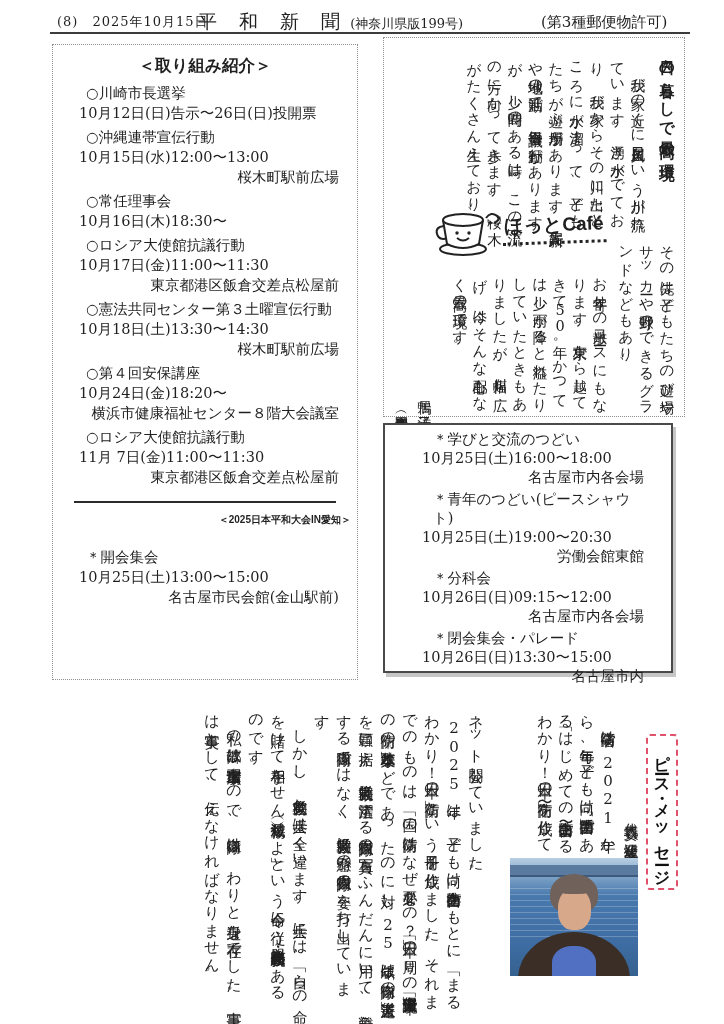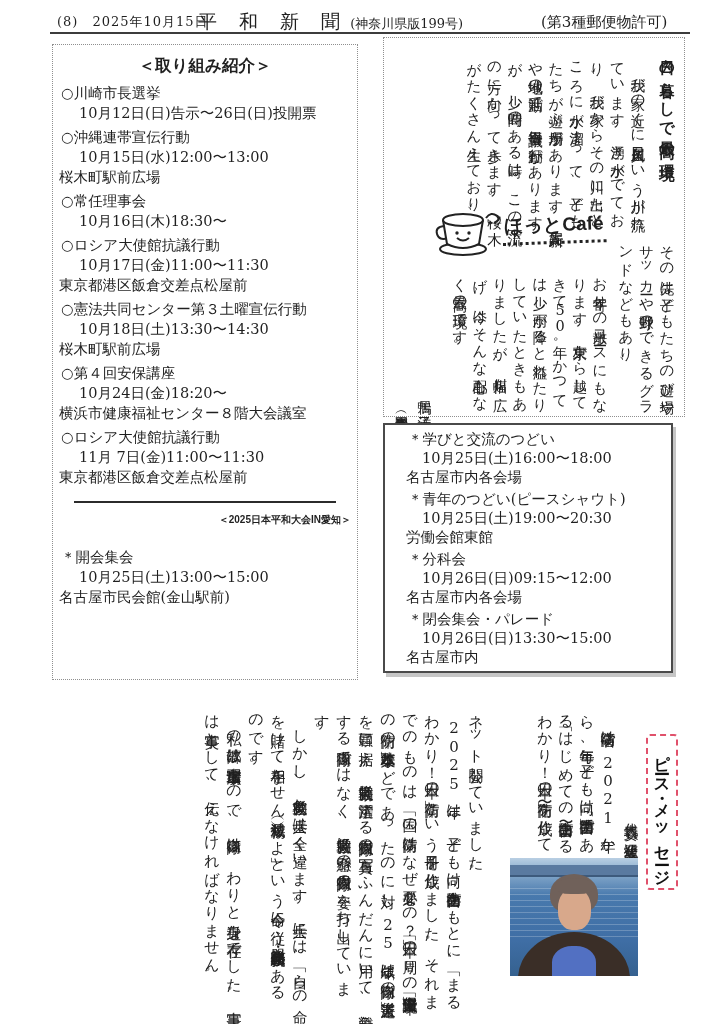--- a/index.html
+++ b/index.html
@@ -19,23 +19,23 @@
   .box-dotted{position:absolute;border:1px dotted #8f8f8f;background:#fff;box-sizing:border-box;}
   #activity-box{left:52px;top:44px;width:306px;height:636px;padding:6px 6px;}
   #essay-box{left:383px;top:37px;width:302px;height:380px;}
 
   
   .box-title{font-family:"Liberation Sans","DejaVu Sans",sans-serif;font-weight:bold;
              font-size:16.5px;text-align:center;margin:4px 0 6px 0;}
   .sub-title{font-family:"Liberation Sans","DejaVu Sans",sans-serif;font-weight:bold;
              font-size:10px;text-align:right;padding-left:18px;margin:2px 0 20px 0;}
   .ev{margin-bottom:4px;font-size:14.5px;line-height:20px;}
-  .ev .nm{padding-left:2px;}
+  .ev .nm{padding-left:2px;margin-left:25px;}
   .ev .dt{padding-left:20px;}
-  .ev .pl{text-align:left;padding-right:12px;}
+  .ev .pl{text-align:right;padding-right:12px;}
   .divider{border-top:2px solid #2b2b2b;width:262px;margin:14px auto 10px auto;}
 
   
   .vtext{writing-mode:vertical-rl;text-orientation:upright;line-height:21px;
          font-size:14.5px;letter-spacing:0.4px;position:absolute;}
 
   
   .essay-title{right:5px;top:10px;height:220px;font-family:"Liberation Sans","DejaVu Sans",sans-serif;
                font-weight:bold;font-size:15.5px;letter-spacing:1.5px;line-height:24px;}
   .essay-band1{right:36px;top:14px;height:184px;line-height:20.5px;}

